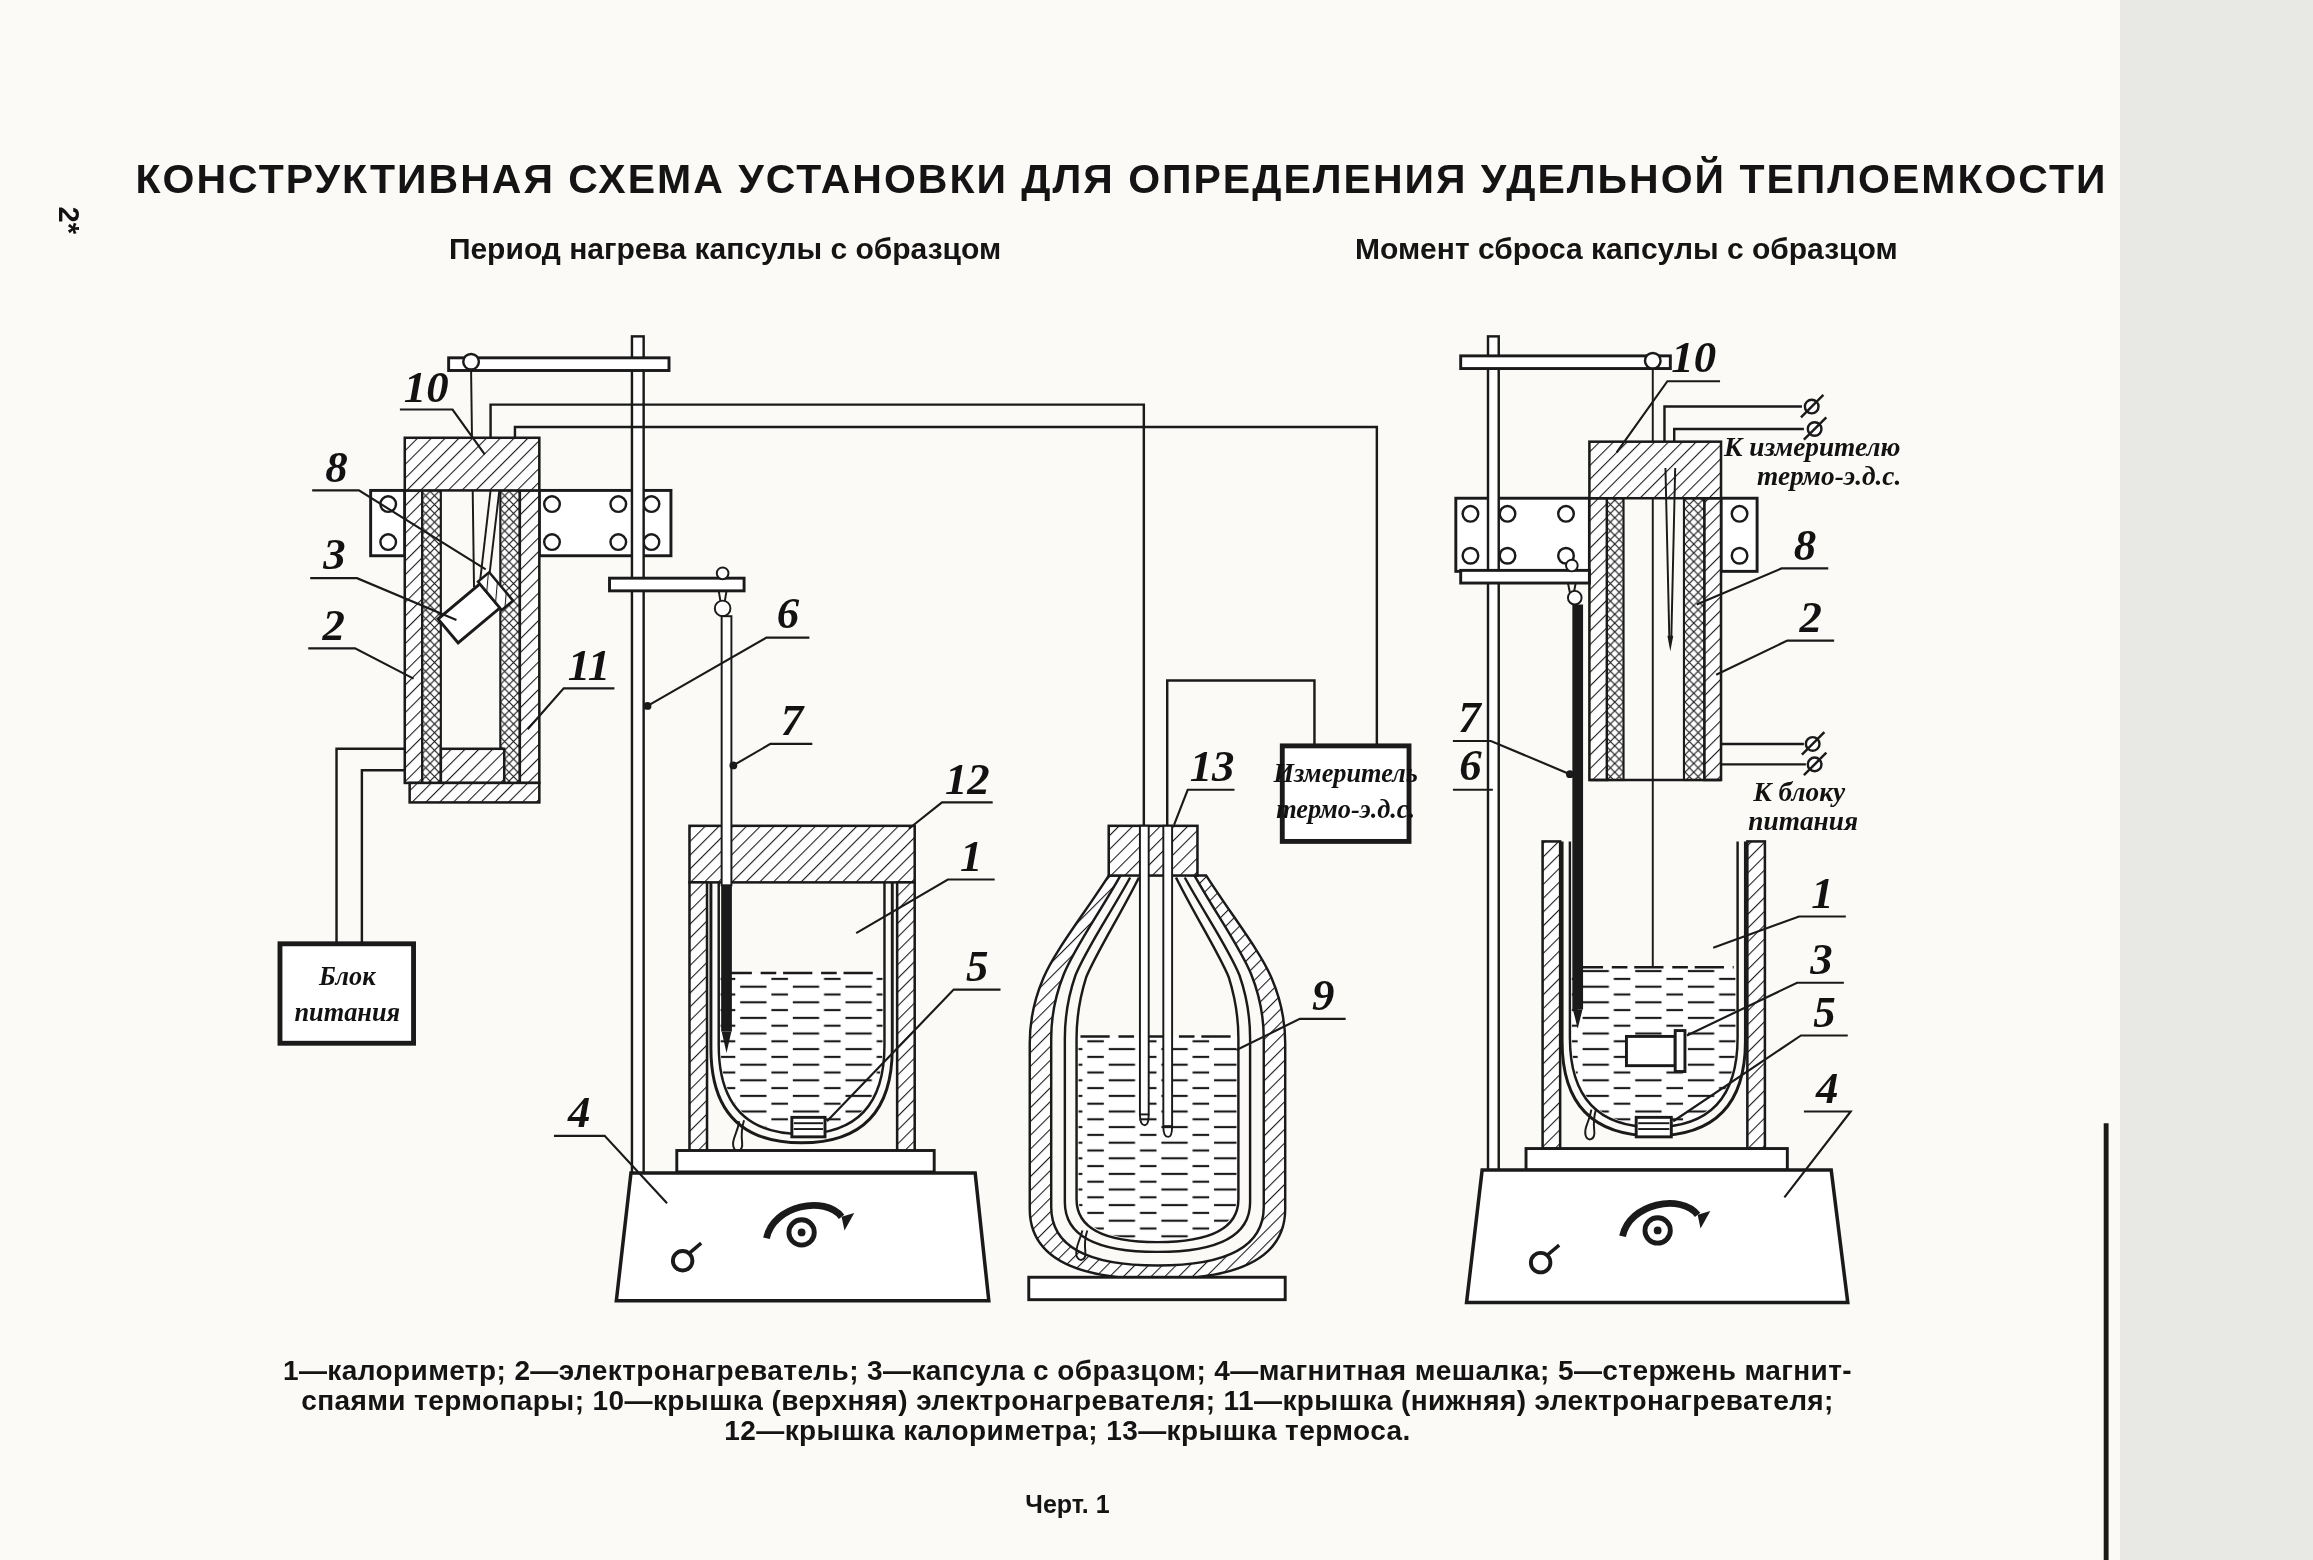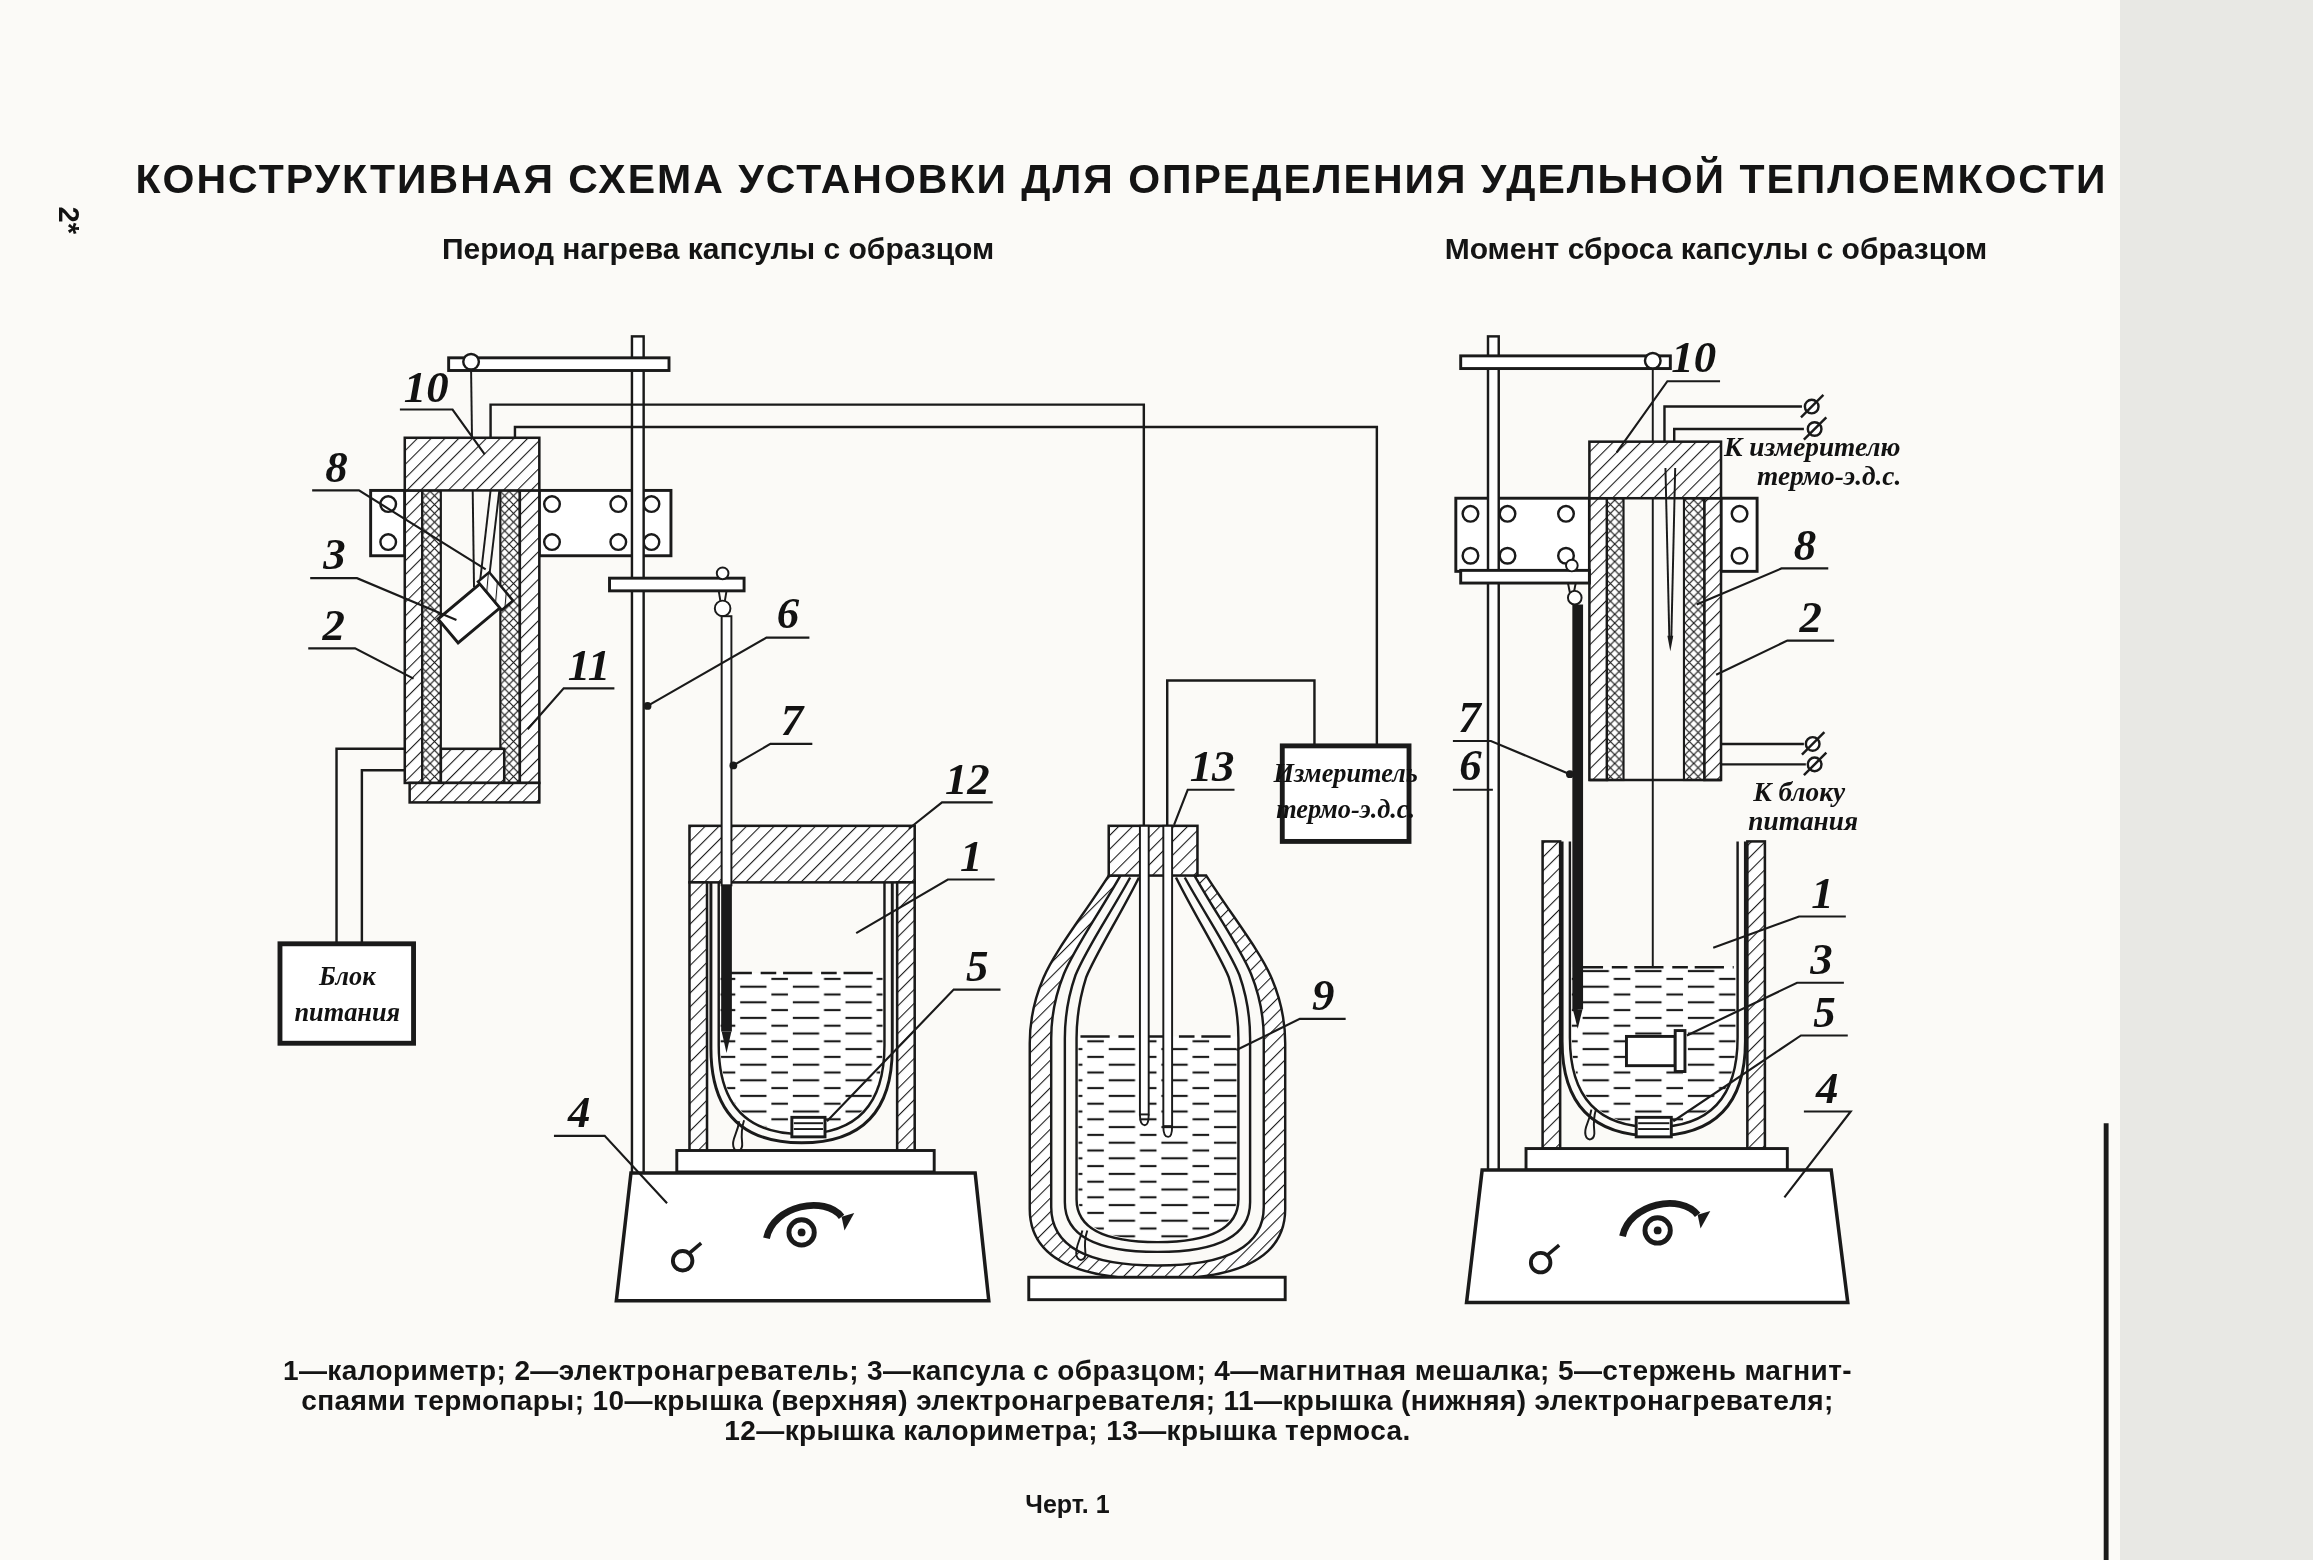--- a/index.html
+++ b/index.html
@@ -2,22 +2,22 @@
 <html><head>
 <meta charset="utf-8">
 <style>
   html,body{margin:0;padding:0;background:#e8e8e4;}
   #page{position:relative;width:2120px;height:1560px;background:#fbfaf7;overflow:hidden;
         font-family:"Liberation Sans",sans-serif;color:#141414;}
   .abs{position:absolute;}
   #title{left:0;top:156px;width:2243px;text-align:center;font-size:41px;font-weight:bold;
          letter-spacing:2px;white-space:nowrap;}
   .subtitle{top:232px;font-size:30px;font-weight:bold;white-space:nowrap;}
-  #subtitle-left{left:442px;width:624px;}
-  #subtitle-right{left:1404px;width:624px;text-align:center;}
+  #subtitle-left{left:413px;width:624px;text-align:center;}
+  #subtitle-right{left:1355px;width:624px;text-align:left;}
   #legend{left:146px;top:1356px;width:1843px;text-align:center;font-size:28px;font-weight:bold;
           line-height:30px;letter-spacing:0.4px;}
   #fig-label{left:146px;top:1490px;width:1843px;text-align:center;font-size:25px;font-weight:bold;}
   svg{position:absolute;left:0;top:0;}
   svg .s2{fill:none;stroke:#1a1a1a;stroke-width:2;}
   svg .s25{fill:none;stroke:#1a1a1a;stroke-width:2.5;}
   svg .s3{fill:none;stroke:#1a1a1a;stroke-width:3;}
   svg .w2{fill:#ffffff;stroke:#1a1a1a;stroke-width:2;}
   svg .w25{fill:#ffffff;stroke:#1a1a1a;stroke-width:2.5;}
   svg .w3{fill:#ffffff;stroke:#1a1a1a;stroke-width:3;}

